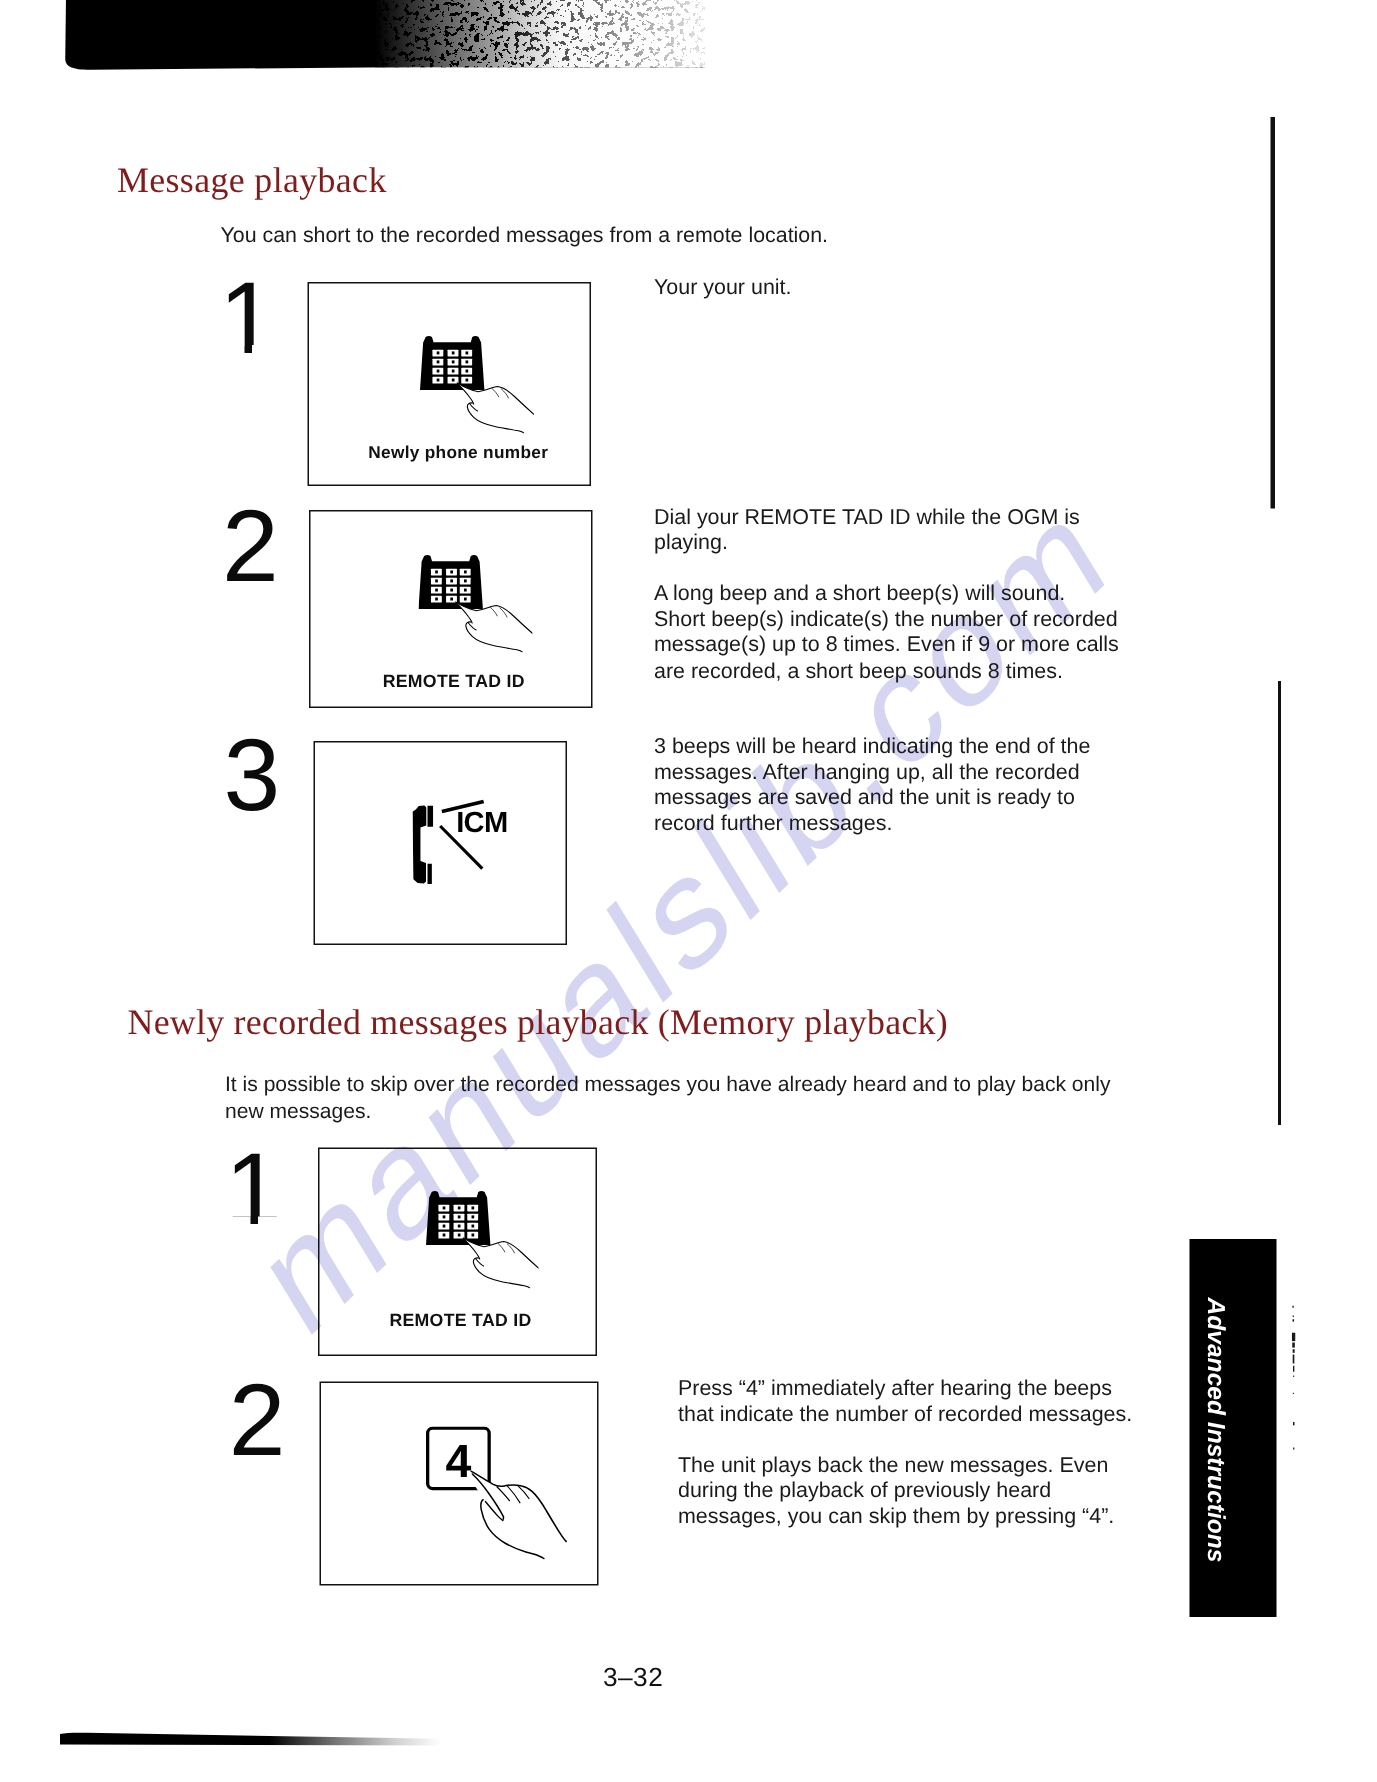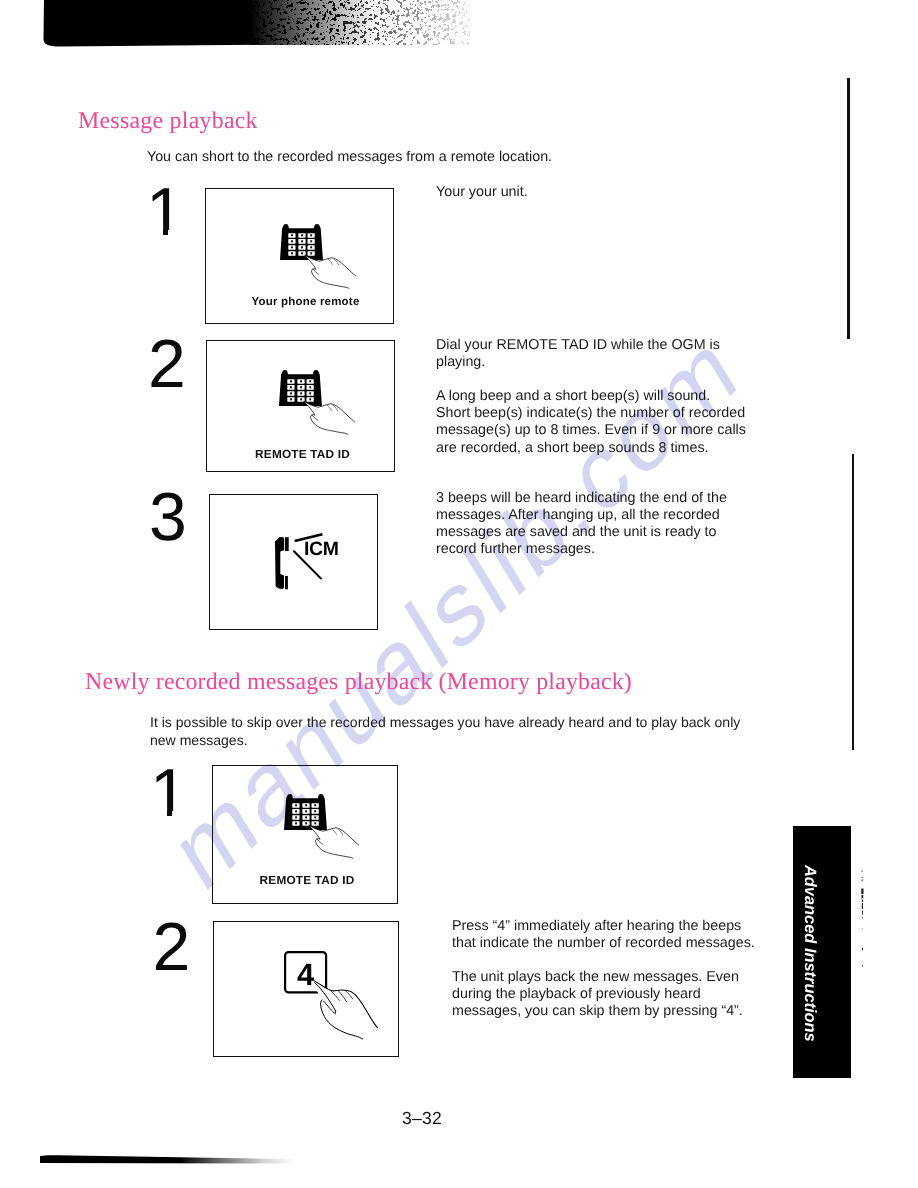--- a/index.html
+++ b/index.html
@@ -15,21 +15,21 @@
              pointer-events:none;z-index:0;}
   .wm-text{position:absolute;font-family:"Liberation Sans",sans-serif;
            font-weight:400;color:#d5d5f2;white-space:nowrap;}
 
   
   .smudge-top{position:absolute;z-index:40;}
   .smudge-bottom{position:absolute;z-index:40;}
 
   
   .h-sect{position:absolute;font-family:"Liberation Serif",serif;
-          font-weight:400;font-size:23.9px;letter-spacing:0.25px;color:#ec4899;white-space:nowrap;}
+          font-weight:400;font-size:23.9px;letter-spacing:0.25px;color:#7f1d1d;white-space:nowrap;}
   .intro{position:absolute;font-size:14.3px;line-height:17.4px;color:#1a1a1a;}
   .step-num{position:absolute;font-size:68px;line-height:68px;font-weight:400;color:#0b0b0b;}
   
   .step-num.one{overflow:hidden;}
   .step-num.one::after{content:"";position:absolute;left:0;top:51.6px;width:17.4px;height:10px;background:#fff;}
   .step-num.one::before{content:"";position:absolute;left:21.7px;top:51.6px;width:20px;height:10px;background:#fff;}
   .illus-box{position:absolute;border:1.6px solid #121212;background:transparent;box-sizing:border-box;z-index:2;}
   .box-caption{position:absolute;font-size:12px;font-weight:700;letter-spacing:.2px;
                color:#111;white-space:nowrap;text-align:center;}
   .side-text{position:absolute;font-size:14.3px;line-height:17.1px;color:#1a1a1a;}
@@ -221,21 +221,21 @@
   <div class="intro" style="left:147px;top:149px;width:640px;font-size:14.25px;">You can short to the recorded messages from a remote location.</div>
 
   <div class="step-num one" style="left:146px;top:178px;width:40px;height:60px;">1</div>
   <div class="illus-box" style="left:205px;top:188px;width:189px;height:136px;">
     <div style="position:absolute;left:74.4px;top:34.8px;width:75.6px;height:65.1px;">
       <svg viewBox="0 0 72 62" width="75.6" height="65.1">
         <use href="#kpHand"></use>
       </svg>
     </div>
   </div>
-  <div class="box-caption" style="left:211px;top:295.5px;width:189px;font-size:11.5px;">Your phone remote</div>
+  <div class="box-caption" style="left:211px;top:295.5px;width:189px;font-size:11.5px;">Newly phone number</div>
   <div class="side-text" style="left:436px;top:184px;width:310px;">
     <p>Your your unit.</p>
   </div>
 
   <div class="step-num" style="left:148px;top:330px;">2</div>
   <div class="illus-box" style="left:206px;top:340px;width:189px;height:132px;">
     <div style="position:absolute;left:72.4px;top:28.5px;width:75.6px;height:65.1px;">
       <svg viewBox="0 0 72 62" width="75.6" height="65.1">
         <use href="#kpHand"></use>
       </svg>

